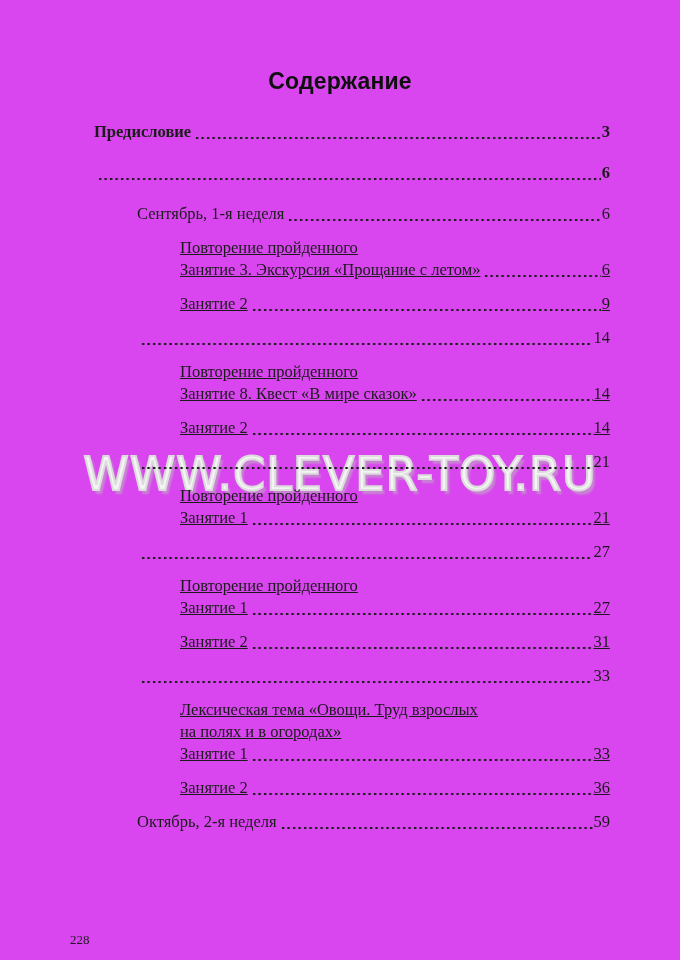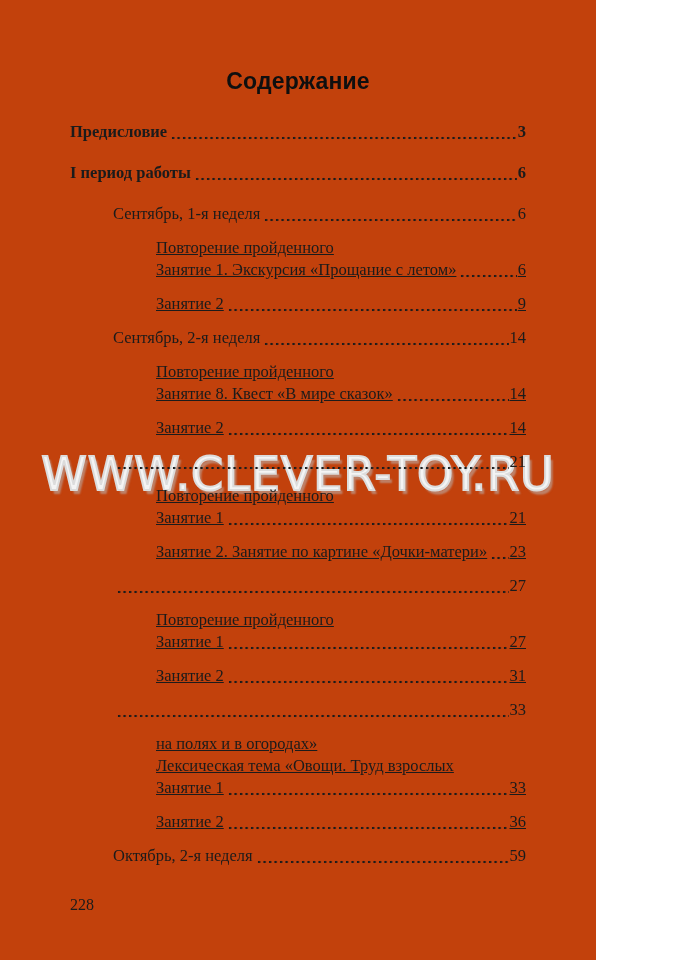--- a/index.html
+++ b/index.html
@@ -1,21 +1,21 @@
 <!DOCTYPE html>
 <html><head>
 <meta charset="utf-8">
 <style>
   * { margin: 0; padding: 0; box-sizing: border-box; }
   html, body { background: #ffffff; }
   .page {
     position: relative;
-    width: 596px;
+    width: 680px;
     height: 960px;
-    background: #c2410c;
+    background: #d946ef;
     overflow: hidden;
     font-family: "Liberation Serif", serif;
     color: #1b1b1b;
     padding: 68px 70px 0 70px;
   }
   .title {
     position: relative;
     z-index: 1;
     text-align: center;
     font-family: "Liberation Sans", sans-serif;
@@ -23,20 +23,21 @@
     font-size: 23px;
     color: #0f0f0f;
     margin-bottom: 26px;
     letter-spacing: 0.2px;
   }
   .toc { position: relative; z-index: 1; }
   .toc-entry {
     font-size: 16.5px;
     line-height: 22px;
     margin-bottom: 12px;
+    margin-left: 24px;
   }
   .toc-entry.bold { font-weight: 700; margin-bottom: 19px; }
   .toc-entry.level-1 { padding-left: 43px; }
   .toc-entry.level-2 { padding-left: 86px; text-decoration: underline; }
   .toc-lastline { display: flex; align-items: baseline; }
   .toc-text { white-space: nowrap; }
   .toc-page { white-space: nowrap; }
   .leader {
     flex: 1 1 auto;
     min-width: 10px;
@@ -60,72 +61,70 @@
     white-space: nowrap;
     color: #f4f4f4;
     -webkit-text-stroke: 2px #dcdcdc;
     text-shadow: 3px 4px 2px rgba(185,185,185,0.55);
     pointer-events: none;
   }
   .folio {
     position: absolute;
     z-index: 1;
     left: 70px;
-    top: 896px;
-    font-size: 16px;
+    top: 932px;
+    font-size: 13px;
     font-family: "Liberation Serif", serif;
     color: #1b1b1b;
   }
 </style>
 </head>
 <body>
 
 <div class="page">
   <h1 class="title">Содержание</h1>
   <div class="watermark">WWW.CLEVER-TOY.RU</div>
   <div class="toc">
       <div class="toc-entry level-0 bold">
     <div class="toc-lastline">
       <span class="toc-text">Предисловие</span>
       <span class="leader"></span>
       <span class="toc-page">3</span>
     </div>
   </div>
       <div class="toc-entry level-0 bold">
     <div class="toc-lastline">
-      <span class="toc-text">I период работы</span>
       <span class="leader"></span>
       <span class="toc-page">6</span>
     </div>
   </div>
       <div class="toc-entry level-1">
     <div class="toc-lastline">
       <span class="toc-text">Сентябрь, 1-я неделя</span>
       <span class="leader"></span>
       <span class="toc-page">6</span>
     </div>
   </div>
       <div class="toc-entry level-2">
     <div class="toc-line">Повторение пройденного</div>
         <div class="toc-lastline">
-      <span class="toc-text">Занятие 1. Экскурсия «Прощание с летом»</span>
+      <span class="toc-text">Занятие 3. Экскурсия «Прощание с летом»</span>
       <span class="leader"></span>
       <span class="toc-page">6</span>
     </div>
   </div>
       <div class="toc-entry level-2">
     <div class="toc-lastline">
       <span class="toc-text">Занятие 2</span>
       <span class="leader"></span>
       <span class="toc-page">9</span>
     </div>
   </div>
       <div class="toc-entry level-1">
     <div class="toc-lastline">
-      <span class="toc-text">Сентябрь, 2-я неделя</span>
       <span class="leader"></span>
       <span class="toc-page">14</span>
     </div>
   </div>
       <div class="toc-entry level-2">
     <div class="toc-line">Повторение пройденного</div>
         <div class="toc-lastline">
       <span class="toc-text">Занятие 8. Квест «В мире сказок»</span>
       <span class="leader"></span>
       <span class="toc-page">14</span>
@@ -145,27 +144,20 @@
     </div>
   </div>
       <div class="toc-entry level-2">
     <div class="toc-line">Повторение пройденного</div>
         <div class="toc-lastline">
       <span class="toc-text">Занятие 1</span>
       <span class="leader"></span>
       <span class="toc-page">21</span>
     </div>
   </div>
-      <div class="toc-entry level-2">
-    <div class="toc-lastline">
-      <span class="toc-text">Занятие 2. Занятие по картине «Дочки-матери»</span>
-      <span class="leader"></span>
-      <span class="toc-page">23</span>
-    </div>
-  </div>
       <div class="toc-entry level-1">
     <div class="toc-lastline">
       <span class="leader"></span>
       <span class="toc-page">27</span>
     </div>
   </div>
       <div class="toc-entry level-2">
     <div class="toc-line">Повторение пройденного</div>
         <div class="toc-lastline">
       <span class="toc-text">Занятие 1</span>
@@ -180,22 +172,22 @@
       <span class="toc-page">31</span>
     </div>
   </div>
       <div class="toc-entry level-1">
     <div class="toc-lastline">
       <span class="leader"></span>
       <span class="toc-page">33</span>
     </div>
   </div>
       <div class="toc-entry level-2">
-    <div class="toc-line">на полях и в огородах»</div>
-        <div class="toc-line">Лексическая тема «Овощи. Труд взрослых</div>
+    <div class="toc-line">Лексическая тема «Овощи. Труд взрослых</div>
+        <div class="toc-line">на полях и в огородах»</div>
         <div class="toc-lastline">
       <span class="toc-text">Занятие 1</span>
       <span class="leader"></span>
       <span class="toc-page">33</span>
     </div>
   </div>
       <div class="toc-entry level-2">
     <div class="toc-lastline">
       <span class="toc-text">Занятие 2</span>
       <span class="leader"></span>

